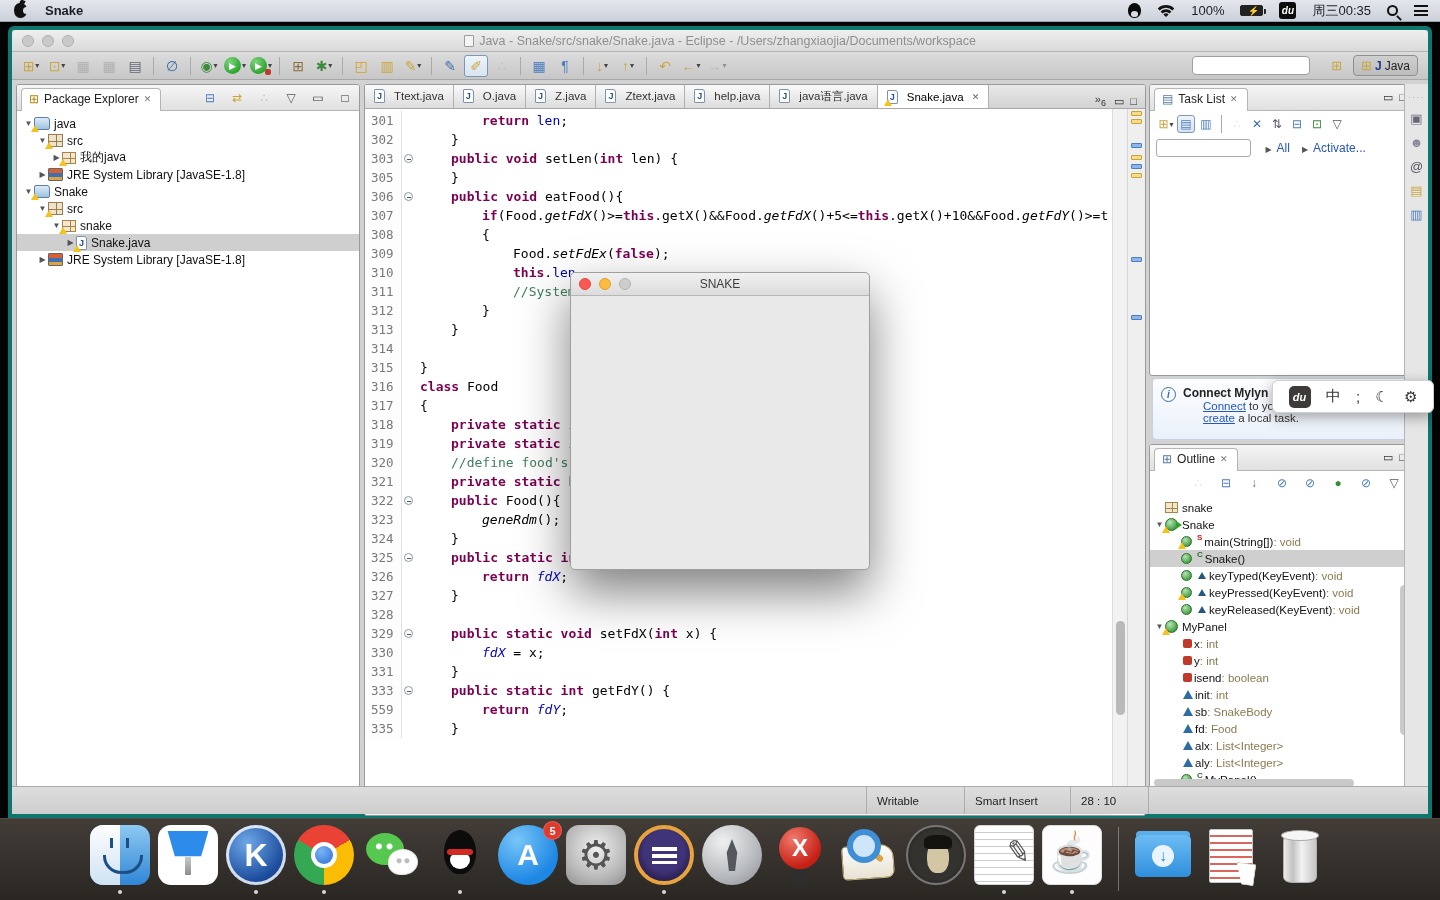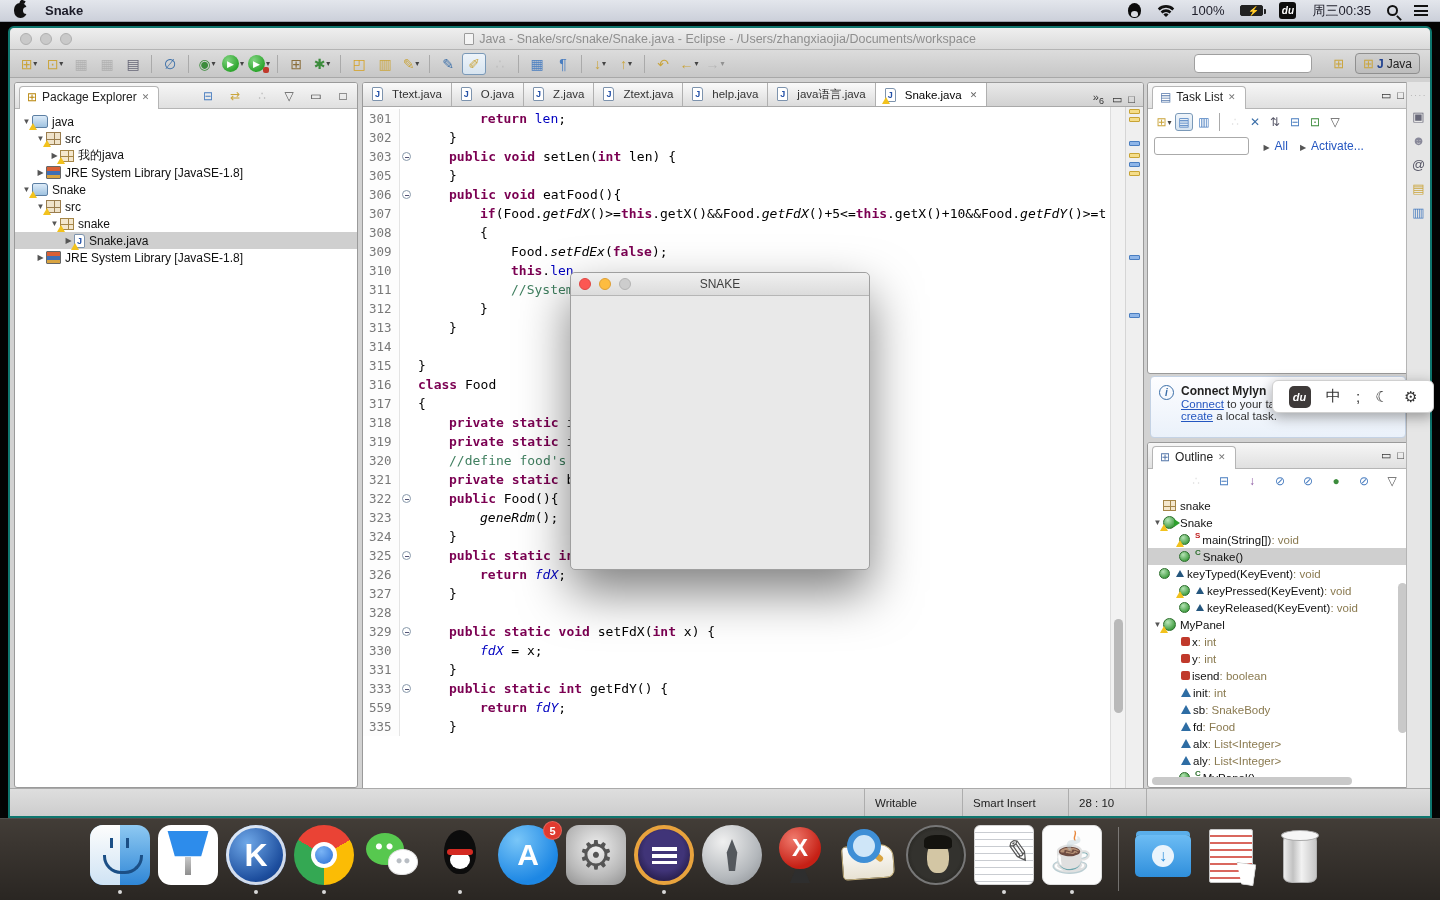--- a/index.html
+++ b/index.html
@@ -23,21 +23,21 @@
   .mb-batt { width:23px; height:11px; border:1px solid #222; border-radius:2px; position:relative; background:#222; }
   .mb-batt::after { content:""; position:absolute; right:-4px; top:2.5px; width:2.5px; height:5px; background:#222; border-radius:0 1px 1px 0; }
   .mb-batt i { position:absolute; left:7px; top:0px; color:#fff; font-size:9px; font-style:normal; }
   .mb-search { width:11px; height:11px; border:2px solid #111; border-radius:50%; position:relative; }
   .mb-search::after { content:""; position:absolute; width:2px; height:6px; background:#111; left:9px; top:8px; transform:rotate(-45deg); }
   .mb-list { width:14px; height:11px; background:repeating-linear-gradient(#111 0 2px, transparent 2px 4.5px); }
   .mb-clock { font-size:13px; }
 
   
   .win { position:absolute; left:8px; top:26px; width:1424px; height:792px;
-    background:#d2d2d2; border:2px solid #0f766e; border-radius:6px 6px 0 0;
+    background:#d2d2d2; border:4px solid #0f766e; border-radius:6px 6px 0 0;
     box-shadow:0 14px 40px rgba(0,0,0,.6); }
   .titlebar { position:absolute; left:0; top:0; right:0; height:22px;
     background:linear-gradient(#efefef,#dadada); border-radius:5px 5px 0 0;
     border-bottom:1px solid #b4b4b4; display:flex; align-items:center; }
   .lights { display:flex; gap:8px; margin-left:10px; }
   .light { width:12px; height:12px; border-radius:50%; background:#c9c9c9; border:1px solid #b0b0b0; }
   .win-title { position:absolute; left:0; right:0; text-align:center; color:#8e8e8e; font-size:12.5px; }
   .win-title .doc { display:inline-block; width:10px; height:12px; background:#f4f4f4; border:1px solid #9b9b9b; border-radius:1px; vertical-align:-2px; margin-right:5px; }
 
   
@@ -139,21 +139,21 @@
   
   .tl-toolbar { display:flex; align-items:center; padding:4px 4px 2px 6px; }
   .tl-search { width:95px; height:18px; border:1px solid #aaa; border-radius:3px; font-size:11px; padding:0 5px; margin:4px 0 0 6px; }
   .tl-links { display:inline-flex; gap:12px; margin-left:10px; font-size:12px; }
   .tl-link { color:#2456c0;text-align:center; } .tl-link::before { content:"▶"; font-size:8px; color:#555; margin-right:5px; }
 
   
   .mylyn { position:absolute; background:linear-gradient(#fdfdff,#eaf1fa); border:1px solid #c4d2e4; border-radius:4px; padding:7px 9px 7px 30px; font-size:11.5px; color:#333; }
   .mylyn .info { position:absolute; left:8px; top:8px; width:15px; height:15px; border-radius:50%; border:1.5px solid #3a6ea8; color:#3a6ea8; font-size:10px; font-weight:bold; text-align:center; line-height:13px; font-style:italic; }
   .mylyn b { font-size:12px; color:#222; }
-  .mylyn .lnk { color:#2456c0; text-decoration:underline; }
+  .mylyn .lnk { color:#2456c0; text-decoration:underline;margin-left:20px; }
   .mylyn .mx { position:absolute; right:6px; top:5px; color:#888; font-size:10px; }
 
   
   .ime { position:absolute; background:#fff; border:1px solid #d0d0d0; border-radius:6px;
     box-shadow:0 4px 14px rgba(0,0,0,.35); display:flex; align-items:center; justify-content:space-around; padding:0 8px; z-index:40; }
   .ime .it { font-size:15px; color:#333; }
   .ime .du { width:22px; height:22px; background:#3e3a39; color:#fff; border-radius:5px; font-size:11px; font-style:italic; font-weight:bold; display:flex; align-items:center; justify-content:center; }
 
   
   .strip { position:absolute; background:#e6e6e6; border-left:1px solid #b5b5b5; }
@@ -682,21 +682,21 @@
             <span class="sup s">S</span>
             <span>main(String[])</span>
             <span class="otype"> : void</span>
           </div>
           <div class="trow sel" style="padding-left: 20px;">
             <span class="arr"></span>
             <span class="ticon oi-m"></span>
             <span class="sup c">C</span>
             <span>Snake()</span>
           </div>
-          <div class="trow" style="">
+          <div class="trow" style="padding-left: 20px;">
             <span class="arr"></span>
             <span class="ticon oi-m"></span>
             <span class="tri-ov"></span>
             <span>keyTyped(KeyEvent)</span>
             <span class="otype"> : void</span>
           </div>
           <div class="trow" style="padding-left: 20px;">
             <span class="arr"></span>
             <span class="ticon oi-m">
               <i class="wo"></i>

